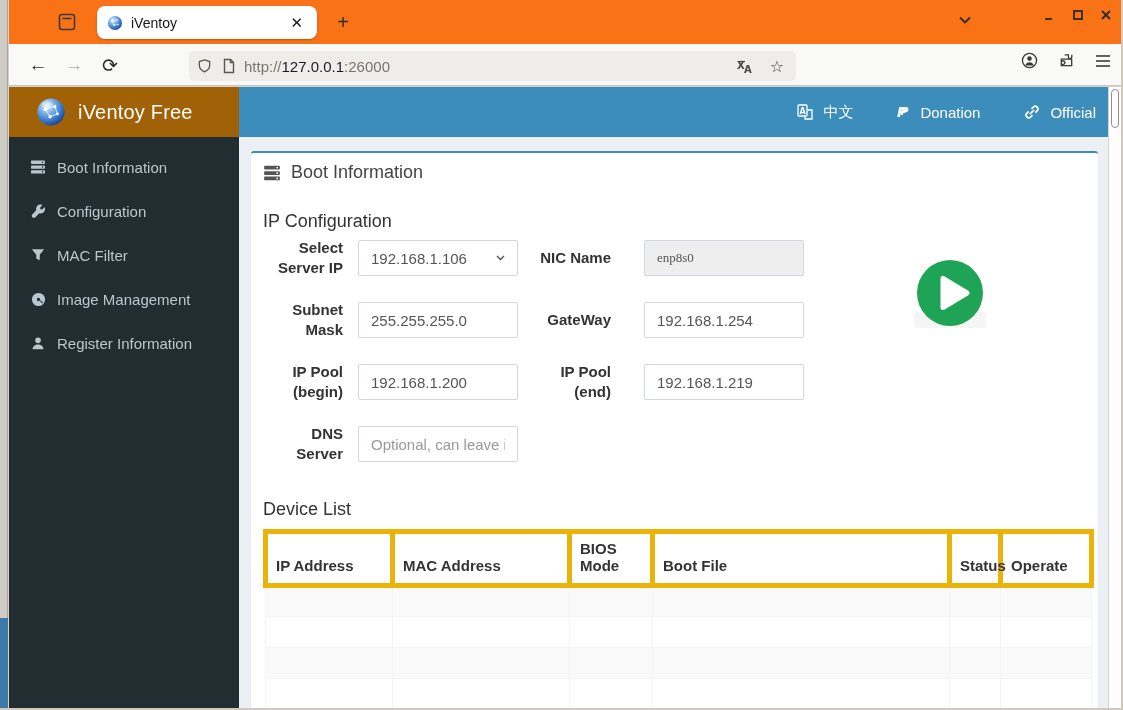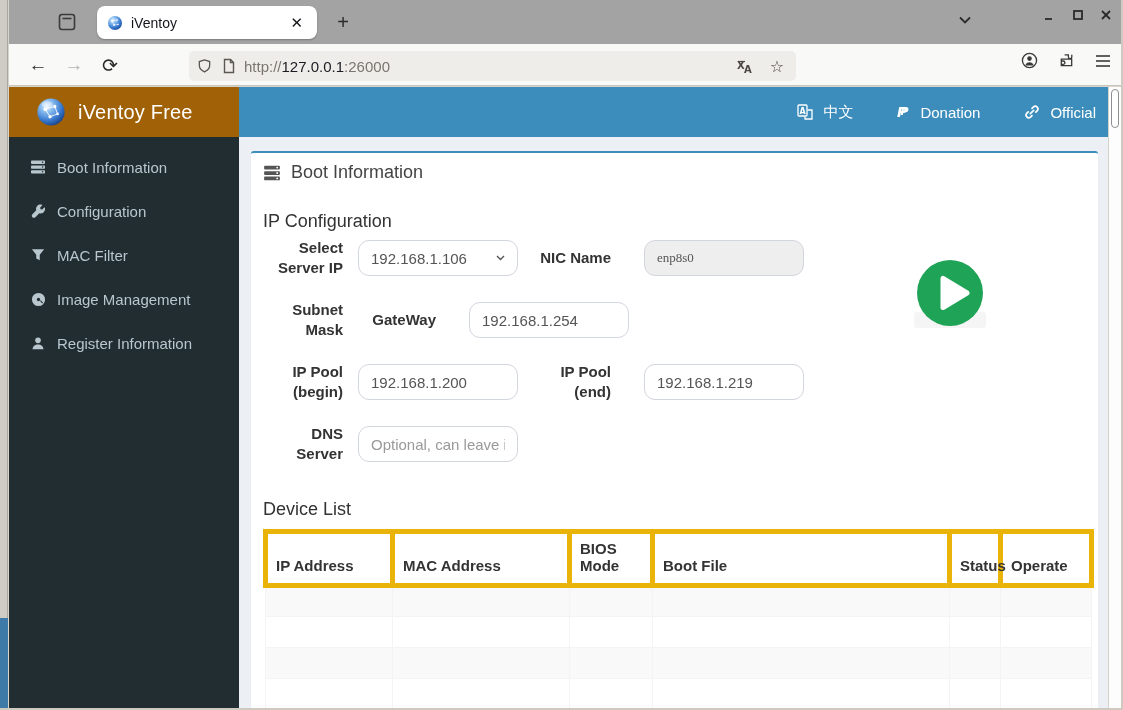--- a/index.html
+++ b/index.html
@@ -7,21 +7,21 @@
     font-family:"Liberation Sans","DejaVu Sans",sans-serif; }
   .win { position:absolute; inset:0; background:#d7d3cd; }
 
   
   .edge-left { position:absolute; left:0; top:0; width:8px; height:710px; background:#cfccc6; border-right:1px solid #aaa69f; z-index:50; }
   .edge-left-blue { position:absolute; left:0; top:618px; width:8px; height:92px; background:#3e7aa8; z-index:51; }
   .edge-bottom { position:absolute; left:0; bottom:0; width:100%; height:2px; background:#cfc9c0; z-index:52; }
   .edge-right { position:absolute; right:0; top:0; width:2px; height:100%; background:#cfc9c0; z-index:52; }
 
   
-  .titlebar { position:absolute; left:9px; top:0; right:2px; height:44px; background:#a3a3a3; }
+  .titlebar { position:absolute; left:9px; top:0; right:2px; height:44px; background:#f97316; }
   .tab-overview { position:absolute; left:47px; top:11px; width:22px; height:22px; color:#3b3b3b; }
   .tab { position:absolute; left:88px; top:6px; width:220px; height:33px; background:#fff; border-radius:8px;
          box-shadow:0 1px 2px rgba(0,0,0,.25); display:flex; align-items:center; padding:0 10px; }
   .tab-title { font-size:14px; color:#15141a; margin-left:8px; flex:1; }
   .tab-close { color:#15141a; font-size:15px; line-height:1; padding:2px 4px; cursor:default; }
   .newtab { position:absolute; left:320px; top:8px; width:28px; height:28px; font-size:20px; color:#2b2b2b;
             display:flex; align-items:center; justify-content:center; }
   .win-ctrls { position:absolute; right:8px; top:8px; display:flex; align-items:center; gap:14px; color:#2b2b2b; }
   .tabs-chevron { position:absolute; right:148px; top:12px; color:#2b2b2b; }
 
@@ -64,21 +64,21 @@
           border-radius:3px; box-shadow:0 1px 1px rgba(0,0,0,.1); padding:9px 12px 20px 12px; min-height:560px; }
   .card-title { display:flex; align-items:center; gap:10px; font-size:18px; color:#444; }
   .card-title .si { color:#555; --bg:#fff; }
   .sec-title { font-size:18px; color:#333; margin-top:28px; }
 
   
   .form { margin-top:8px; }
   .frow { display:flex; align-items:center; height:36px; margin-bottom:26px; }
   .lbl { width:80px; text-align:right; font-size:15px; font-weight:bold; color:#333; line-height:20px; }
   .lbl.c2 { width:72px; margin-left:21px; }
-  .ctl { margin-left:15px; width:160px; height:36px; border:1px solid #d2d6de; border-radius:11px; background:#fff;
+  .ctl { margin-left:15px; width:160px; height:36px; border:1px solid #d2d6de; border-radius:2px; background:#fff;
          font-size:15px; color:#555; padding:0 12px; font-family:"Liberation Sans","DejaVu Sans",sans-serif; }
   .ctl.c2 { margin-left:33px; }
   input.ctl::placeholder { color:#999; }
   input.ctl:disabled, .ctl.dis { background:#eee; color:#555; font-size:13px;font-family:Liberation Serif, serif; }
   .sel { display:flex; align-items:center; justify-content:space-between; cursor:default; }
 
   
   .start-wrap { position:absolute; left:663px; top:107px; width:72px; height:68px; }
   .start-shadow { position:absolute; left:0; top:52px; width:72px; height:16px; background:#f5f5f5; border-radius:3px; }
   .start-btn { position:absolute; left:3px; top:0; width:66px; height:66px; cursor:pointer; }
@@ -341,20 +341,21 @@
                   <span>192.168.1.106</span>
                   <svg width="9" height="6" viewBox="0 0 9 6" fill="none" stroke="#555" stroke-width="1.4">
                       <polyline points="1,1 4.5,4.5 8,1"></polyline>
                     </svg>
                 </div>
                 <div class="lbl c2">NIC Name</div>
                 <input class="ctl c2 dis" disabled="" value="enp8s0" style="">
               </div>
               <div class="frow">
                 <div class="lbl">Subnet Mask</div>
+                <input class="ctl" value="255.255.255.0" style="">
                 <div class="lbl c2">GateWay</div>
                 <input class="ctl c2" value="192.168.1.254" style="">
               </div>
               <div class="frow">
                 <div class="lbl">IP Pool (begin)</div>
                 <input class="ctl" value="192.168.1.200" style="">
                 <div class="lbl c2">IP Pool (end)</div>
                 <input class="ctl c2" value="192.168.1.219" style="">
               </div>
               <div class="frow">

